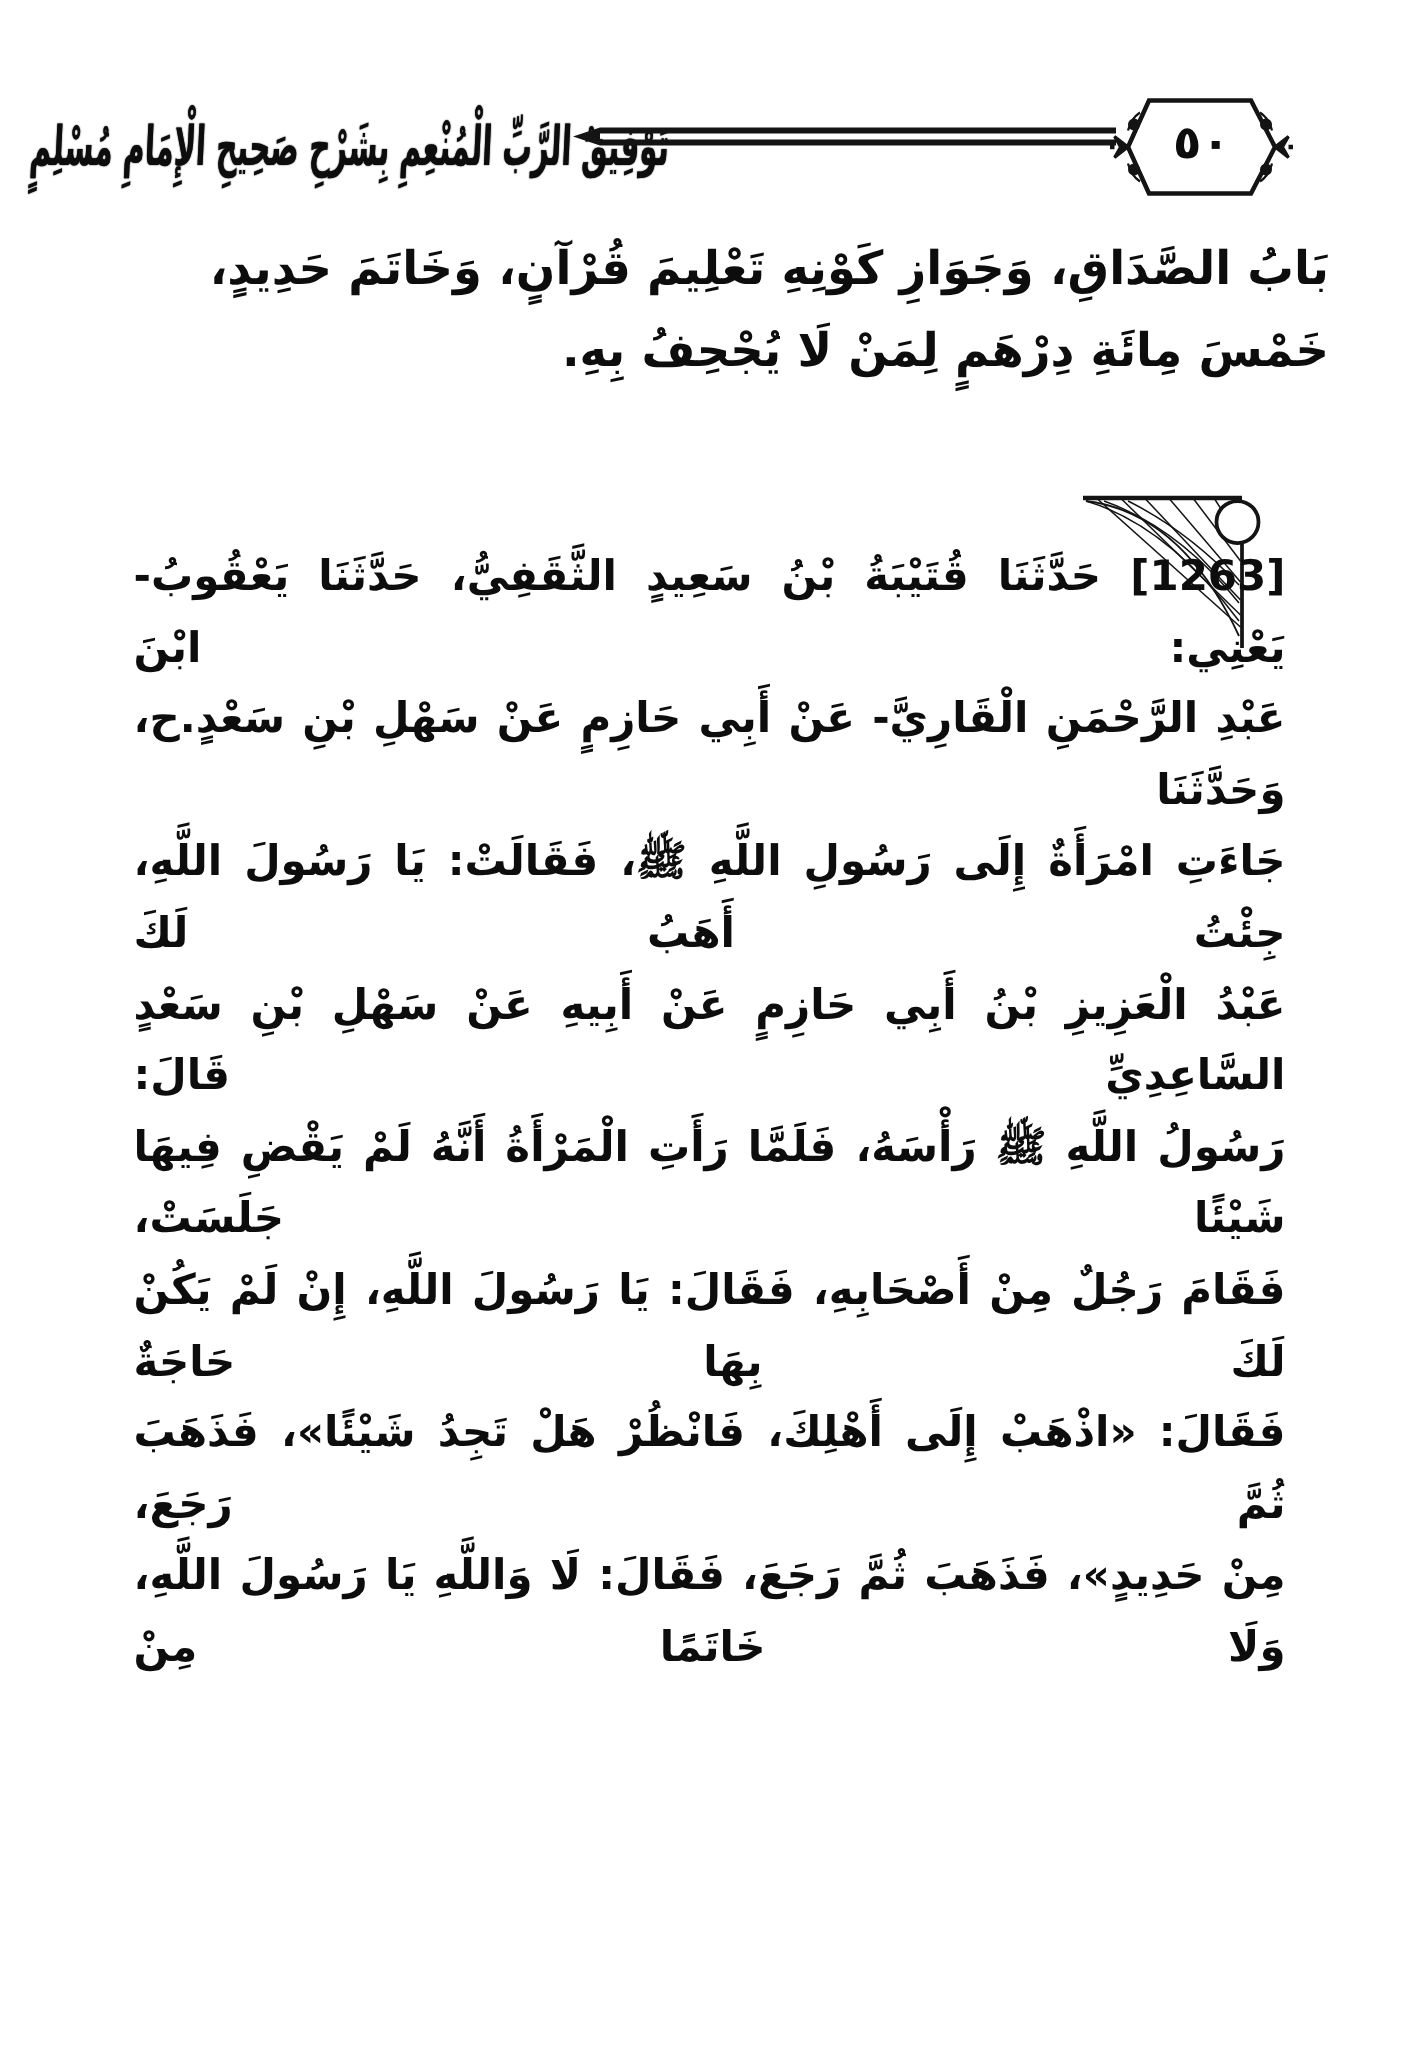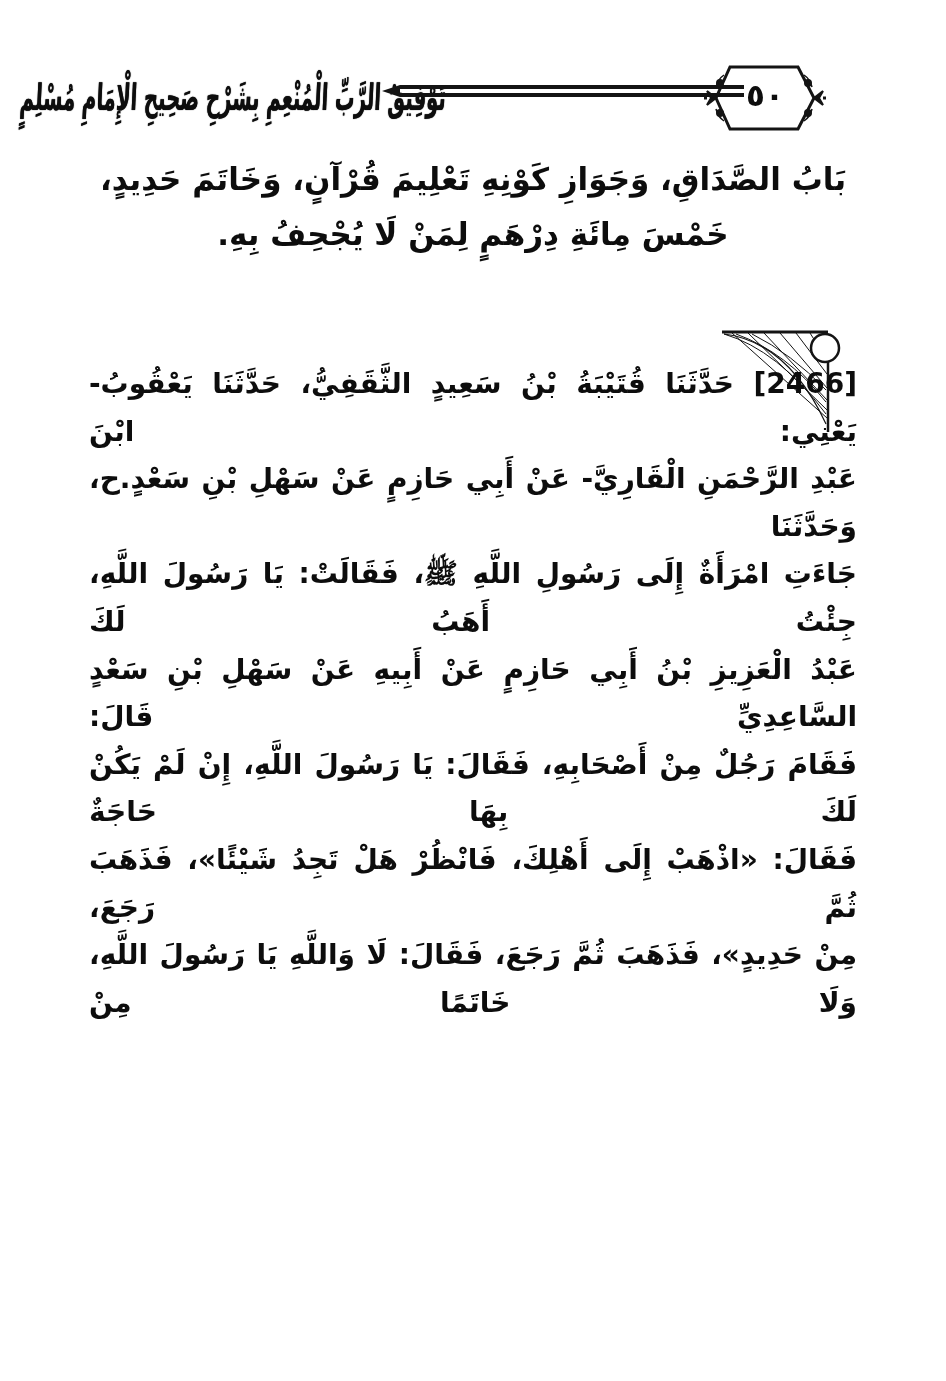--- a/index.html
+++ b/index.html
@@ -27,32 +27,32 @@
   .header-rule {
     position:absolute; left:400px; top:85px; width:344px; height:12px;
     border-top:4px solid #141414; border-bottom:4px solid #141414;
     box-sizing:border-box;
   }
   .header-rule::before {
     content:""; position:absolute; left:-18px; top:-4px;
     border-right:18px solid #141414;
     border-top:6px solid transparent; border-bottom:6px solid transparent;
   }
-  .cartouche { position:absolute; left:704px; top:55px; width:122px; height:86px; }
+  .cartouche { position:absolute; left:740px; top:55px; width:122px; height:86px; }
   .cartouche svg { position:absolute; inset:0; }
   .page-number {
     position:absolute; inset:0;
     display:flex; align-items:center; justify-content:center;
     font-weight:bold; font-size:31px; padding-bottom:6px;
   }
 
   
   .chapter-heading {
     position:absolute; top:152px; left:60px; right:60px;
-    text-align:center; font-weight:bold; font-size:31px; line-height:55px;
+    text-align:right; font-weight:bold; font-size:31px; line-height:55px;
   }
 
   
   .corner-ornament { position:absolute; left:722px; top:326px; width:130px; height:120px; }
 
   
   .body-text {
     position:absolute; top:360px; right:89px; left:89px;
     font-weight:bold; font-size:28px; line-height:47.6px;
     direction:rtl;
@@ -111,25 +111,26 @@
       <path d="M2 8 Q66 16 104 98" stroke-width="1.2"></path>
       <path d="M2 8 Q56 24 104 88" stroke-width="1"></path>
       <path d="M14 8 Q64 26 104 76" stroke-width="1"></path>
       <path d="M30 8 Q70 28 104 64" stroke-width="1"></path>
     </g>
     <circle cx="103" cy="22" r="14" fill="#ffffff" stroke="#141414" stroke-width="2.5"></circle>
   </svg>
 
   <div class="body-text">
     <div class="line">
-      <span>[2466]</span>
+      <span>[1263]</span>
       <span>حَدَّثَنَا قُتَيْبَةُ بْنُ سَعِيدٍ الثَّقَفِيُّ، حَدَّثَنَا يَعْقُوبُ- يَعْنِي: ابْنَ</span>
     </div>
     <div class="line">عَبْدِ الرَّحْمَنِ الْقَارِيَّ- عَنْ أَبِي حَازِمٍ عَنْ سَهْلِ بْنِ سَعْدٍ.ح، وَحَدَّثَنَا</div>
     <div class="line">جَاءَتِ امْرَأَةٌ إِلَى رَسُولِ اللَّهِ ﷺ، فَقَالَتْ: يَا رَسُولَ اللَّهِ، جِئْتُ أَهَبُ لَكَ</div>
     <div class="line">عَبْدُ الْعَزِيزِ بْنُ أَبِي حَازِمٍ عَنْ أَبِيهِ عَنْ سَهْلِ بْنِ سَعْدٍ السَّاعِدِيِّ قَالَ:</div>
+    <div class="line">رَسُولُ اللَّهِ ﷺ رَأْسَهُ، فَلَمَّا رَأَتِ الْمَرْأَةُ أَنَّهُ لَمْ يَقْضِ فِيهَا شَيْئًا جَلَسَتْ،</div>
     <div class="line">فَقَامَ رَجُلٌ مِنْ أَصْحَابِهِ، فَقَالَ: يَا رَسُولَ اللَّهِ، إِنْ لَمْ يَكُنْ لَكَ بِهَا حَاجَةٌ</div>
     <div class="line">فَقَالَ: «اذْهَبْ إِلَى أَهْلِكَ، فَانْظُرْ هَلْ تَجِدُ شَيْئًا»، فَذَهَبَ ثُمَّ رَجَعَ،</div>
     <div class="line">مِنْ حَدِيدٍ»، فَذَهَبَ ثُمَّ رَجَعَ، فَقَالَ: لَا وَاللَّهِ يَا رَسُولَ اللَّهِ، وَلَا خَاتَمًا مِنْ</div>
 
   </div>
 
 </div>
 
 </body></html>

